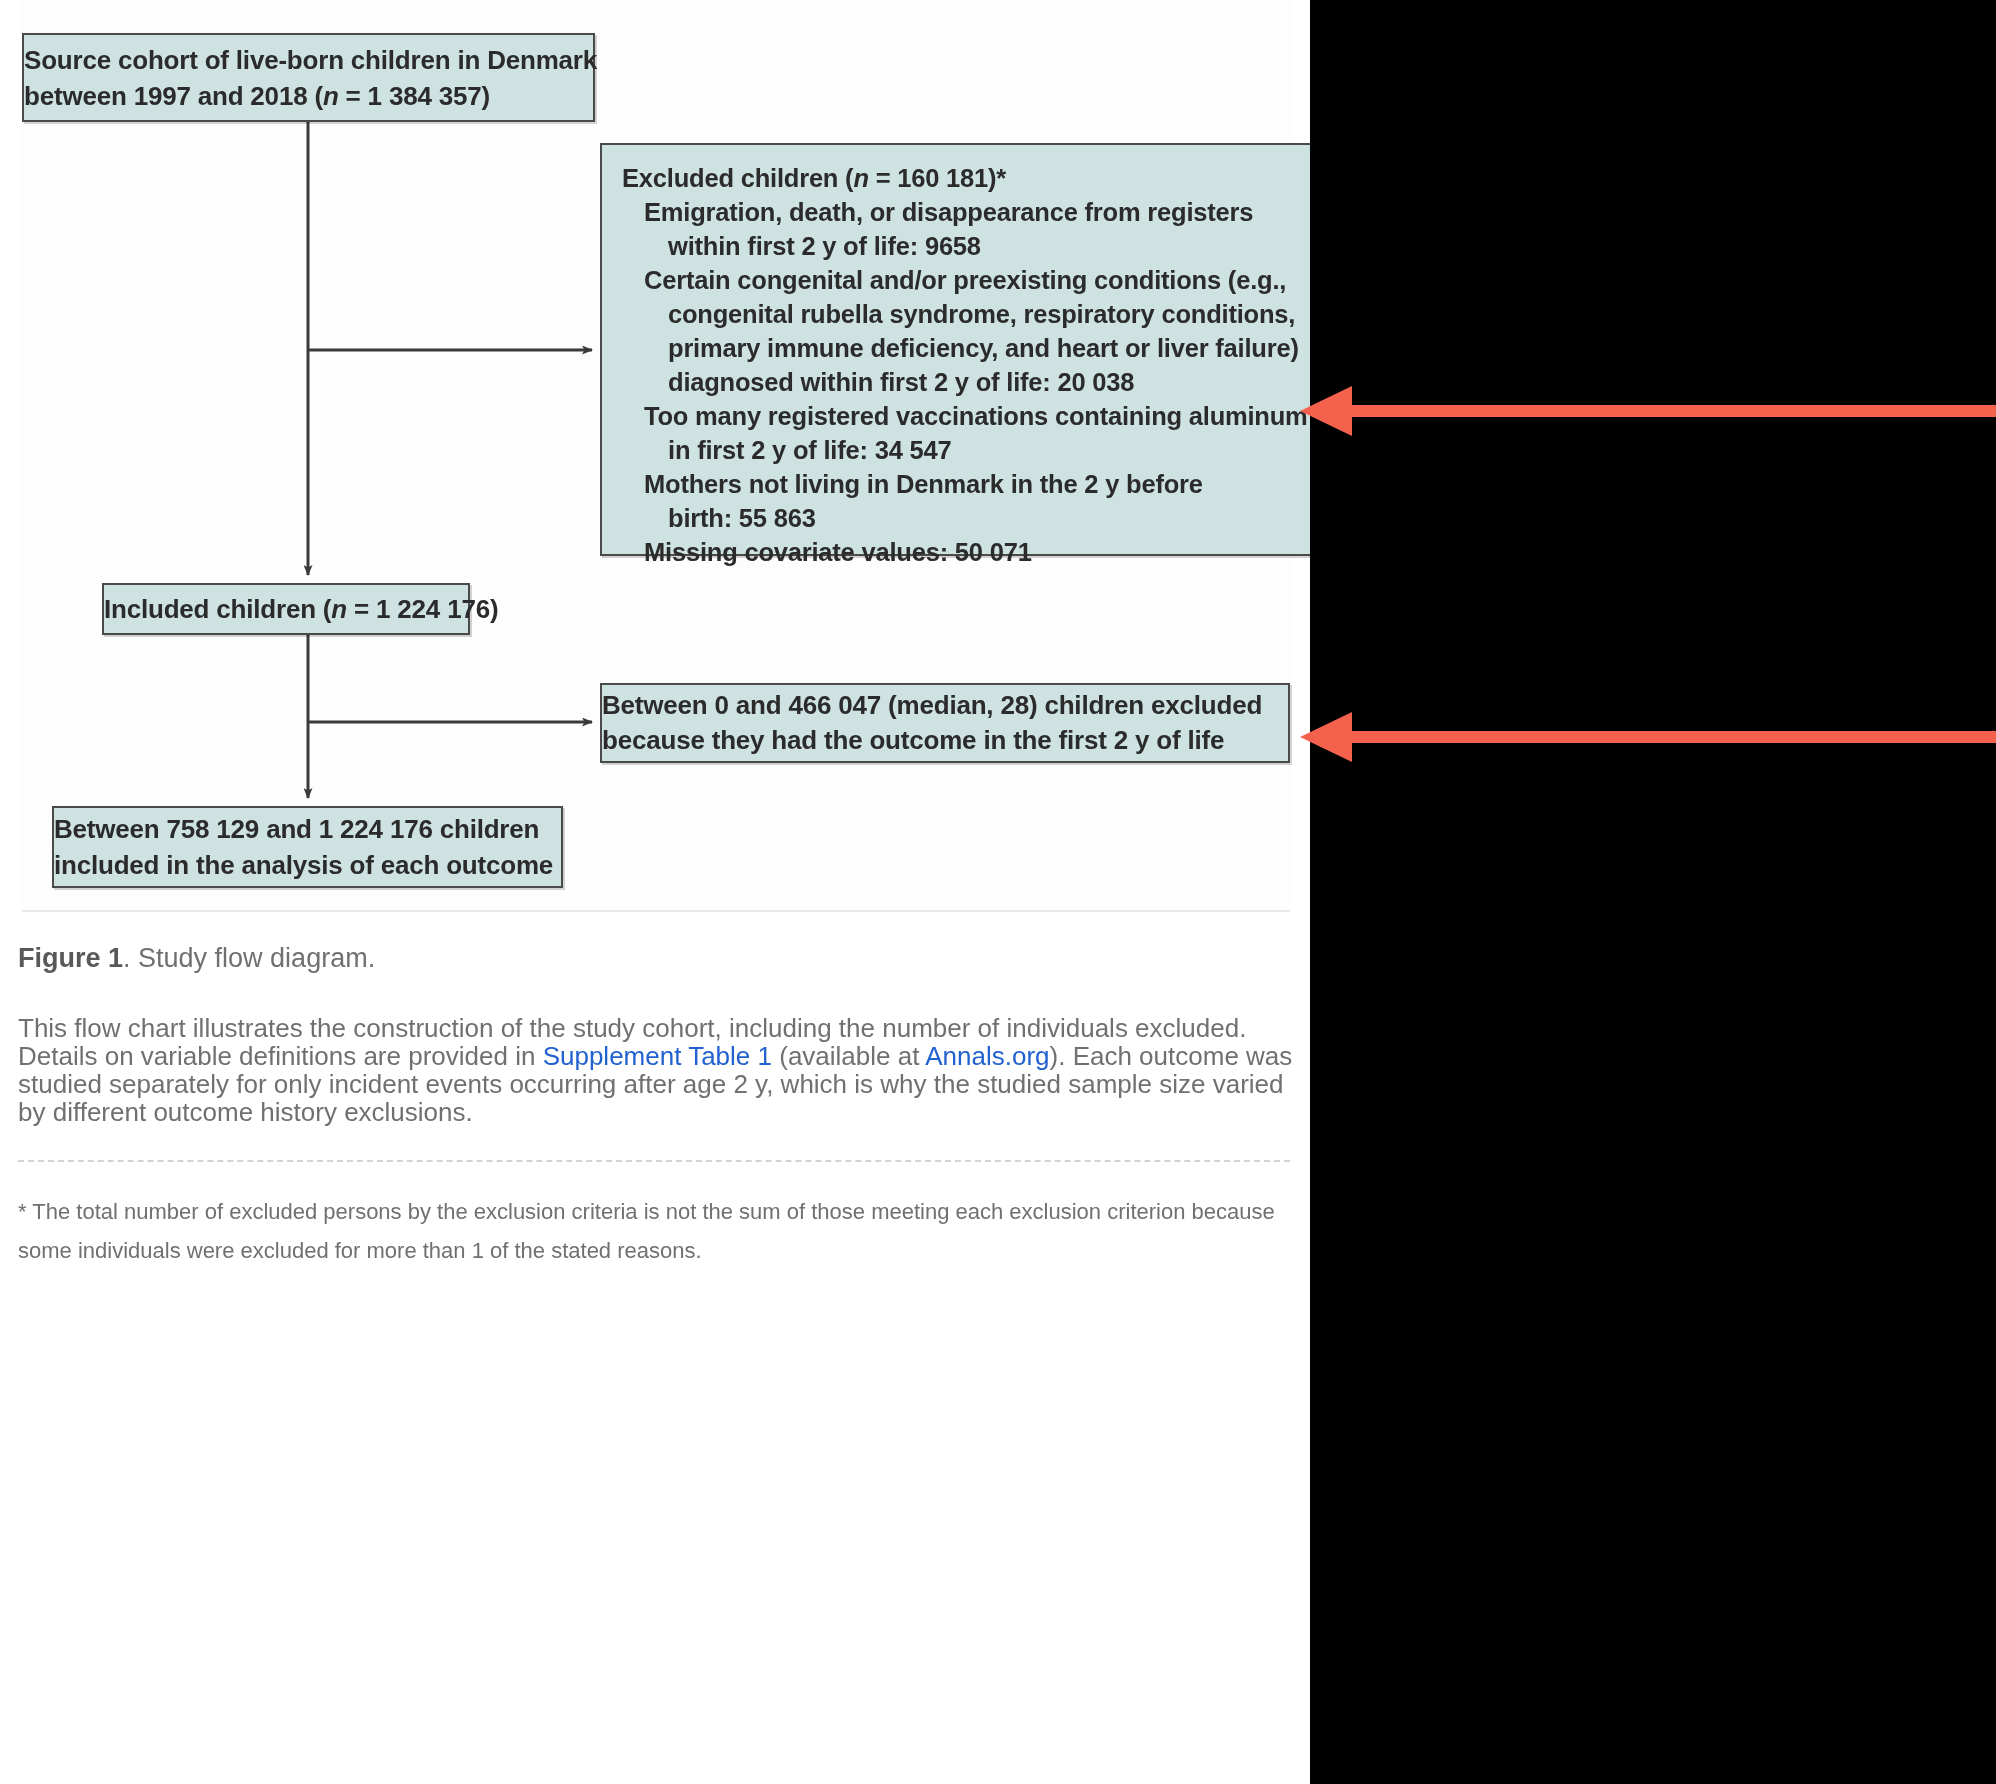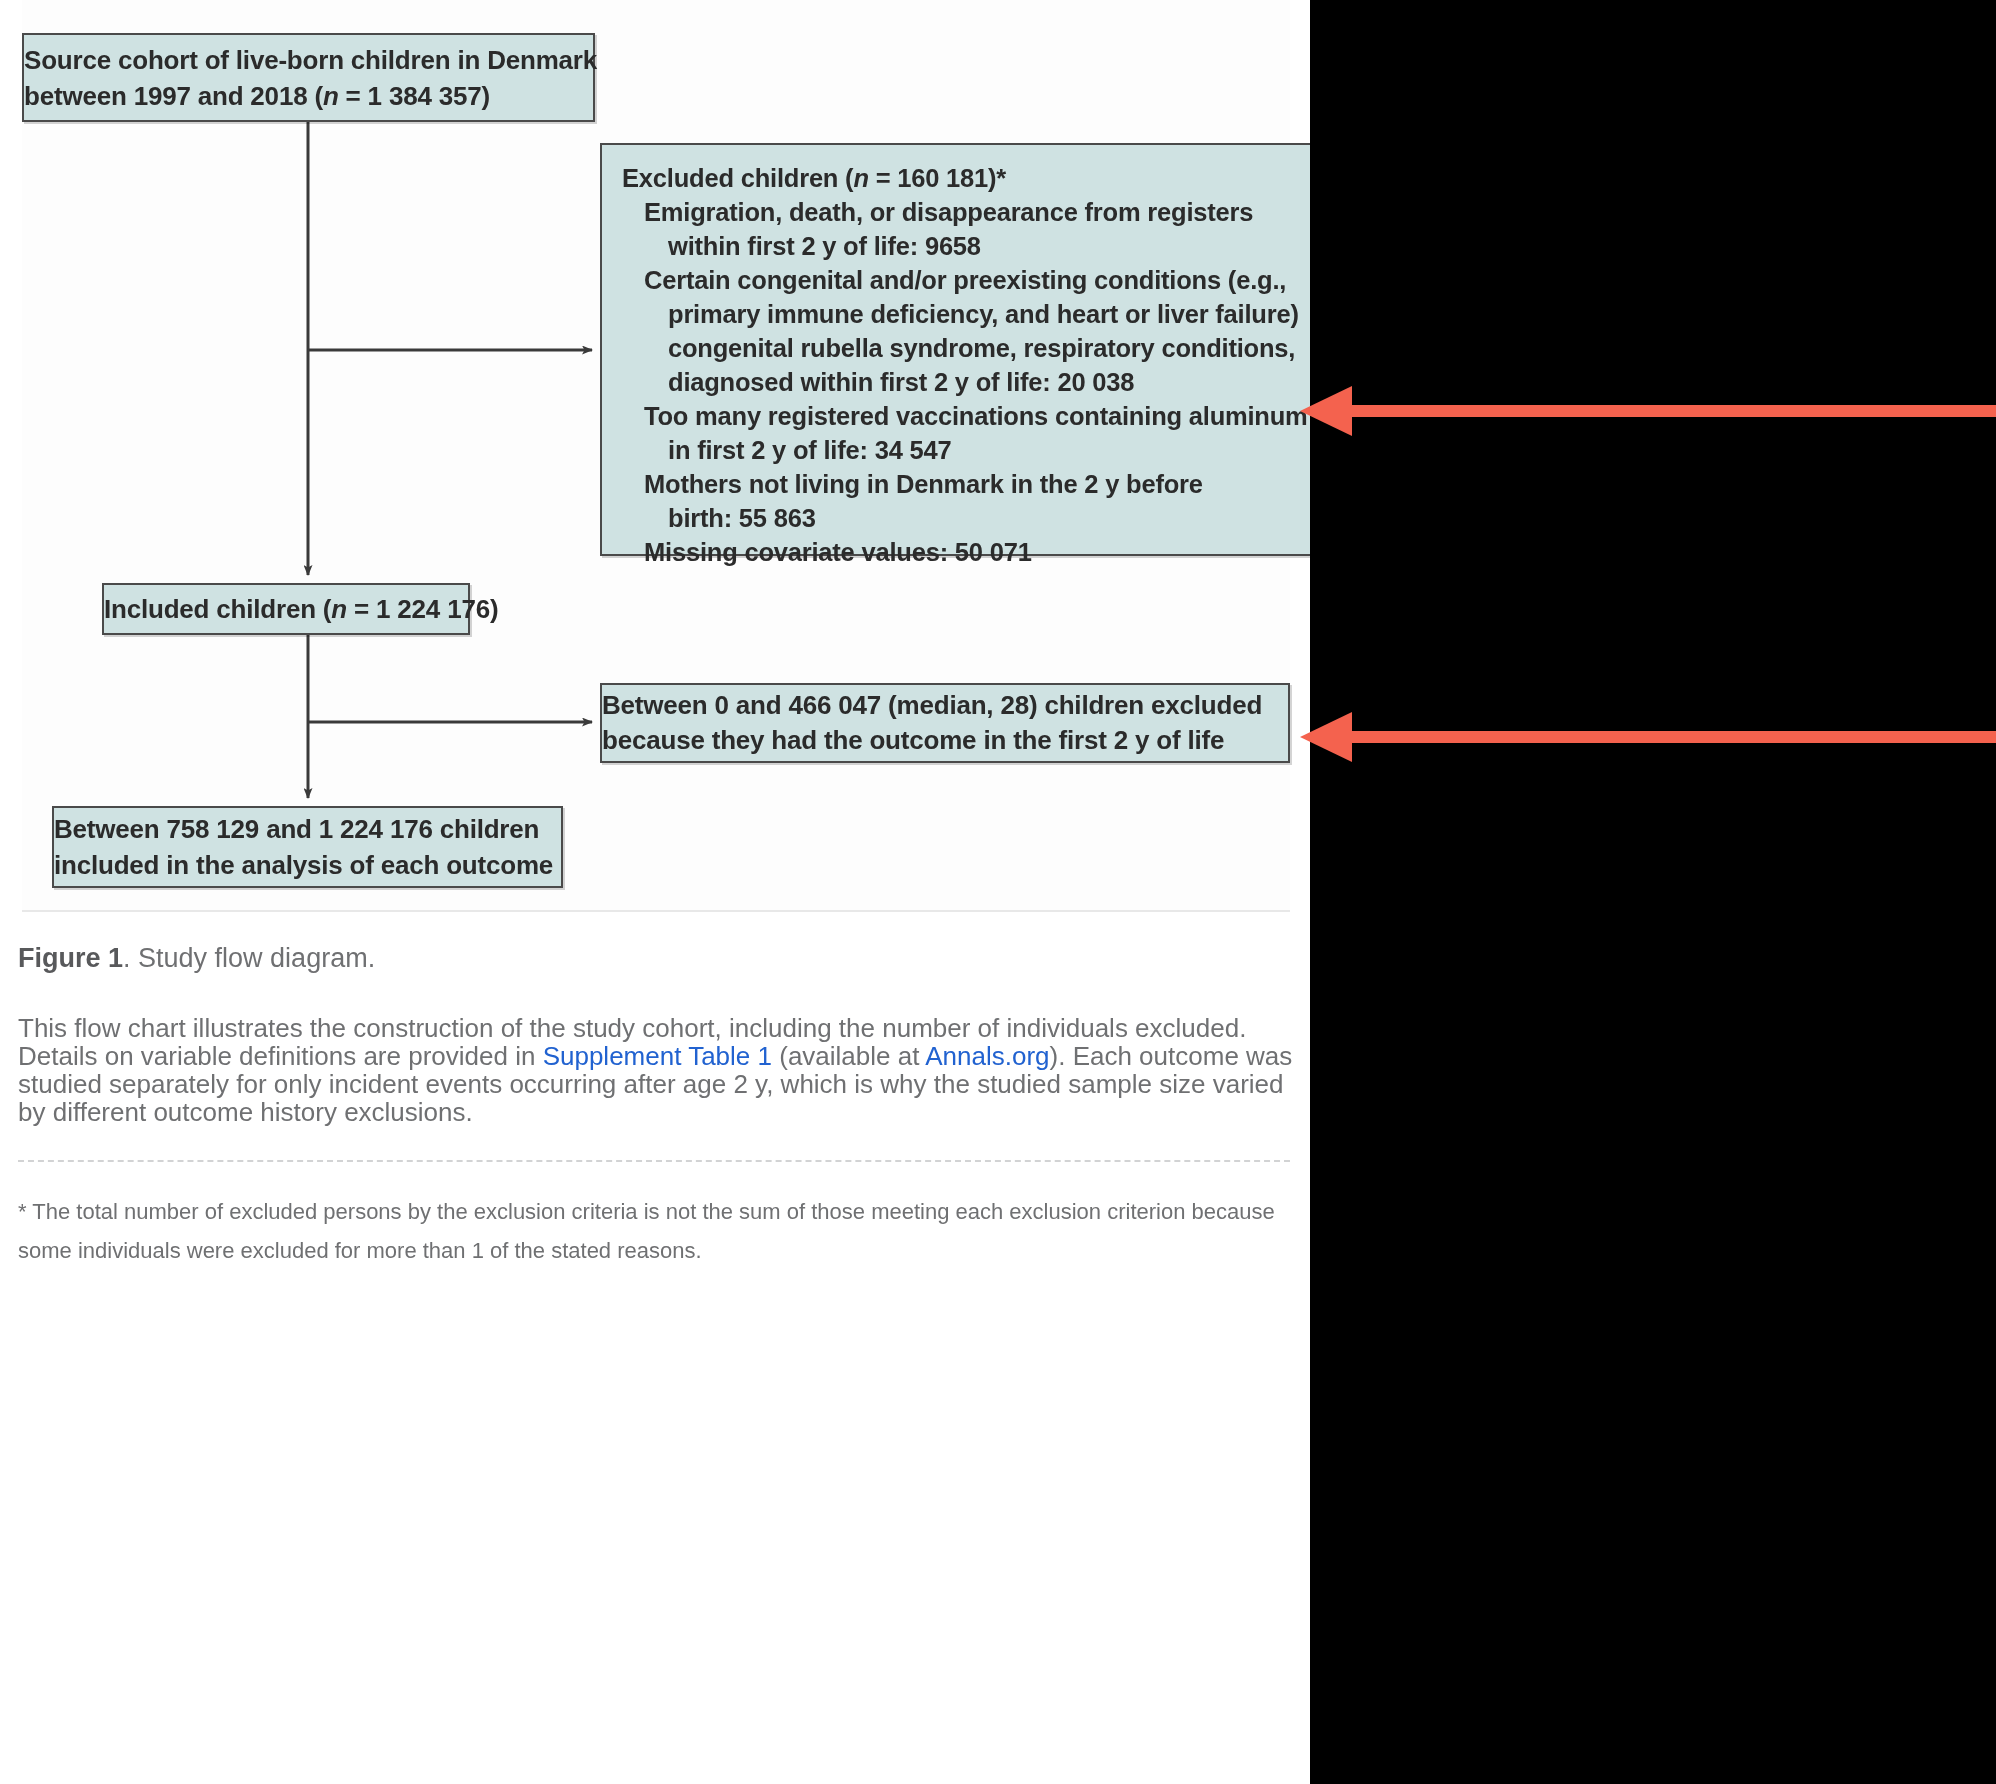--- a/index.html
+++ b/index.html
@@ -172,22 +172,22 @@
       <div class="line"><span>between 1997 and 2018 (</span><span class="italic-n">n</span><span> = 1 384 357)</span></div>
     </div>
 
     <div class="fbox" id="box-excluded">
       <div class="line"><span>Excluded children (</span><span class="italic-n">n</span><span> = 160 181)*</span></div>
 
       <div class="line ind1">Emigration, death, or disappearance from registers</div>
       <div class="line ind2">within first 2 y of life: 9658</div>
 
       <div class="line ind1">Certain congenital and/or preexisting conditions (e.g.,</div>
+      <div class="line ind2">congenital rubella syndrome, respiratory conditions,</div>
       <div class="line ind2">primary immune deficiency, and heart or liver failure)</div>
-      <div class="line ind2">congenital rubella syndrome, respiratory conditions,</div>
       <div class="line ind2">diagnosed within first 2 y of life: 20 038</div>
 
       <div class="line ind1">Too many registered vaccinations containing aluminum</div>
       <div class="line ind2">in first 2 y of life: 34 547</div>
 
       <div class="line ind1">Mothers not living in Denmark in the 2 y before</div>
       <div class="line ind2">birth: 55 863</div>
 
       <div class="line ind1">Missing covariate values: 50 071</div>
     </div>

